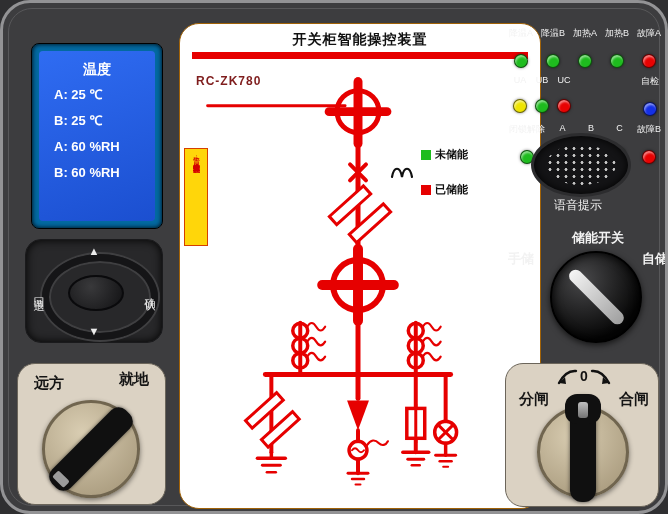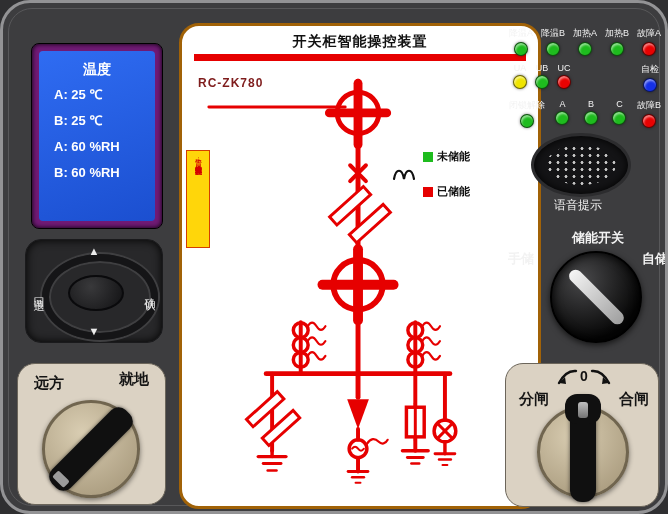--- a/index.html
+++ b/index.html
@@ -1,21 +1,21 @@
 <!DOCTYPE html>
 <html><head>
 <meta charset="utf-8">
 <style>
   html,body{margin:0;padding:0;background:#2f2f31;}
   .device{position:relative;width:668px;height:514px;background:#3d3d3f;border:3px solid #939395;
     border-radius:30px;box-sizing:border-box;font-family:"Liberation Sans",sans-serif;overflow:hidden;}
   .groove{position:absolute;inset:5px;border:1px solid #58585a;border-radius:24px;pointer-events:none;}
 
   
-  .lcd{position:absolute;left:28px;top:40px;width:130px;height:184px;background:#701a75;
+  .lcd{position:absolute;left:28px;top:40px;width:130px;height:184px;background:#0369a1;
     border-radius:8px;border:1px solid #000;box-shadow:inset 0 0 5px #000;}
   .lcd-screen{position:absolute;inset:7px;background:linear-gradient(160deg,#2f6cf2,#1b4fd0);
     border-radius:4px;color:#fff;padding-top:5px;box-sizing:border-box;}
   .lcd-title{text-align:center;font-weight:bold;font-size:14px;line-height:26px;}
   .lcd-line{padding-left:15px;font-size:13px;font-weight:bold;line-height:26px;white-space:nowrap;}
 
   
   .navpad{position:absolute;left:22px;top:236px;width:136px;height:102px;background:#28282a;
     border-radius:16px;border:1px solid #1a1a1c;box-shadow:inset 0 0 10px #000;}
   .nav-ring{position:absolute;left:16px;top:14px;width:102px;height:72px;border-radius:50%;
@@ -36,38 +36,38 @@
   .rl-handle{position:absolute;left:60px;top:33px;width:26px;height:104px;background:#101010;border-radius:10px;
     transform:rotate(45deg);box-shadow:0 0 4px #0009;}
   .rl-notch{position:absolute;bottom:5px;left:50%;width:16px;height:9px;margin-left:-8px;background:#9b9b9b;border-radius:2px;}
   .key-handle{position:absolute;left:64px;top:32px;width:26px;height:106px;background:#101010;border-radius:12px;box-shadow:0 0 4px #0009;}
   .key-cap{position:absolute;left:-5px;top:-2px;width:36px;height:30px;background:#101010;border-radius:12px;}
   .key-slot{position:absolute;left:50%;top:6px;width:10px;height:16px;margin-left:-5px;
     background:linear-gradient(#bfbfbf,#737373);border-radius:3px;}
 
   
   .mimic{position:absolute;left:176px;top:20px;width:362px;height:486px;background:#fff;
-    border:3px solid #a16207;border-radius:20px;box-sizing:border-box;overflow:hidden;}
+    border:1px solid #a16207;border-radius:20px;box-sizing:border-box;overflow:hidden;}
   .diagram{position:absolute;inset:0;width:100%;height:100%;}
   .mimic-title{position:absolute;top:7px;left:0;right:0;text-align:center;font-size:14px;font-weight:bold;color:#111;letter-spacing:1px;}
   .mimic-bar{position:absolute;top:28px;left:12px;right:12px;height:7px;background:#e60000;}
   .mimic-model{position:absolute;top:50px;left:16px;font-size:12px;font-weight:bold;color:#7f1d1d;letter-spacing:1px;}
   .warning{position:absolute;left:4px;top:124px;width:22px;height:96px;background:#ffd60a;
     border:1px solid #d43f00;display:flex;justify-content:center;overflow:hidden;}
   .warning-text{writing-mode:vertical-rl;font-size:7px;color:#d40000;line-height:10px;padding-top:2px;}
   .legend{position:absolute;left:210px;top:123px;display:flex;align-items:center;gap:5px;}
   .legend-rows{display:flex;flex-direction:column;gap:20px;}
   .lg-row{display:flex;align-items:center;gap:4px;}
   .lg-sq{width:10px;height:10px;display:inline-block;}
   .lg-label{font-size:11px;font-weight:bold;color:#111;white-space:nowrap;}
 
   
   .led-grid{position:absolute;left:506px;top:24px;width:152px;display:flex;flex-direction:column;gap:7px;}
   .led-row{display:flex;justify-content:space-between;align-items:flex-start;}
-  .led-cell{display:flex;flex-direction:column;align-items:center;gap:2px;min-width:22px;}
+  .led-cell{display:flex;flex-direction:column;align-items:center;gap:14px;min-width:22px;}
   .led-label{font-size:9px;color:#f2f2f2;white-space:nowrap;}
   .led-dot{width:12px;height:12px;border-radius:50%;border:1px solid rgba(0,0,0,.55);
     box-shadow:inset 1px 2px 2px rgba(255,255,255,.5), 0 0 3px rgba(0,0,0,.5);}
 
   
   .speaker{position:absolute;left:528px;top:130px;width:94px;height:58px;border-radius:50%;
     background:#141416;border:3px solid #2c2c2e;box-shadow:inset 0 0 8px #000;}
   .speaker-dots{position:absolute;left:12px;right:12px;top:9px;bottom:9px;border-radius:50%;
     background:radial-gradient(#c8c8c8 1.2px, transparent 1.8px) 0 0/8px 7px repeat;}
   .speaker-label{position:absolute;left:528px;top:194px;width:94px;text-align:center;color:#f2f2f2;font-size:12px;}

